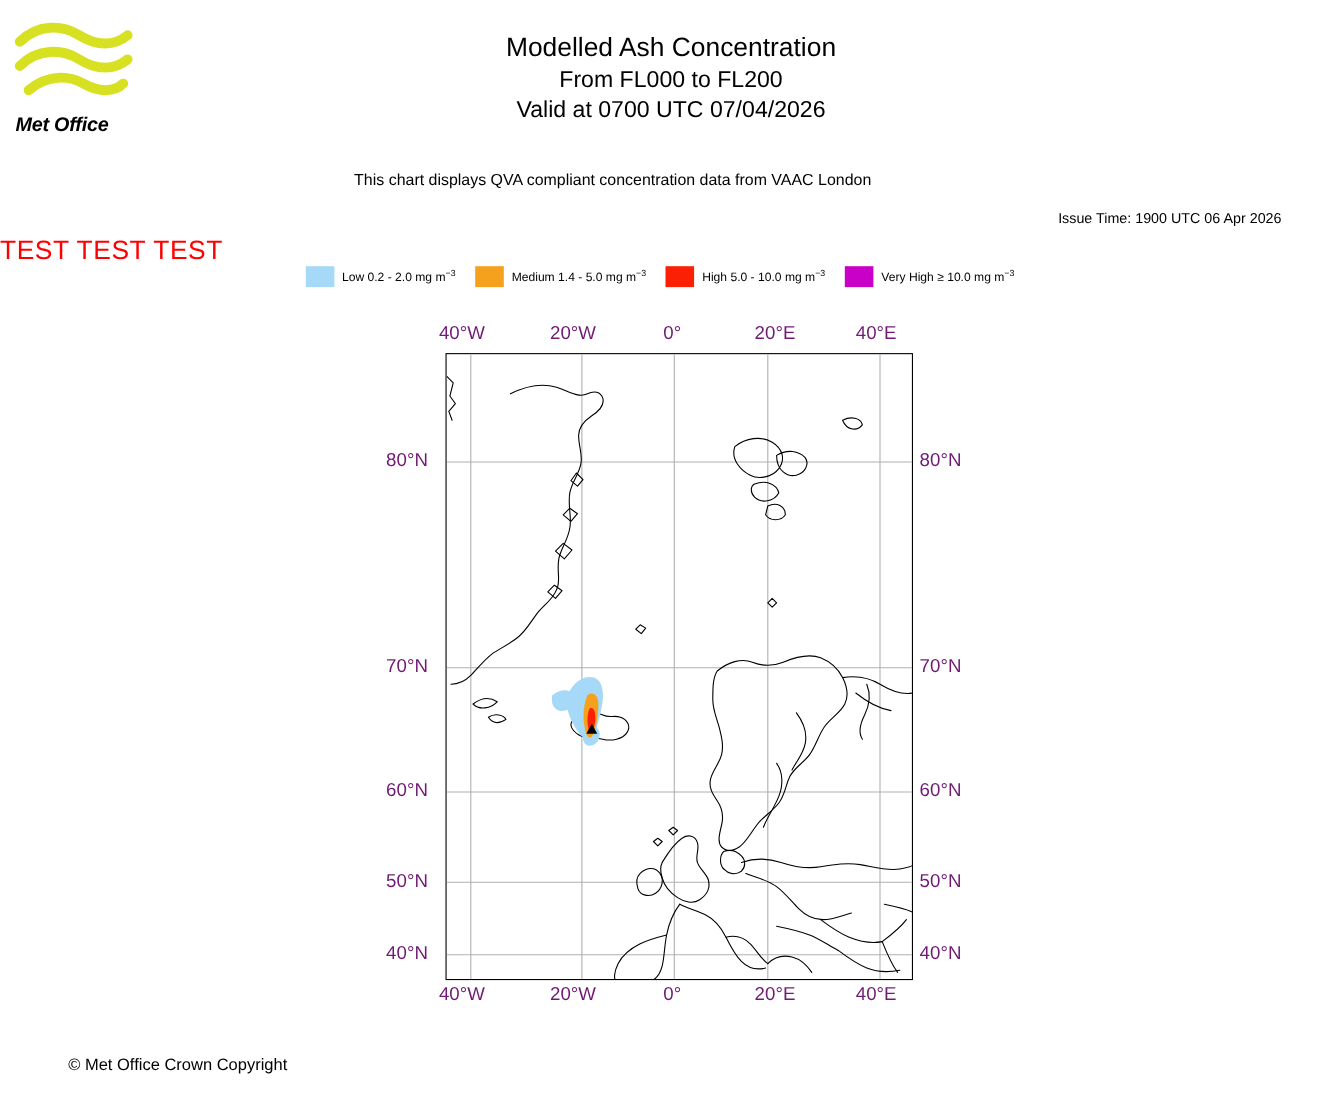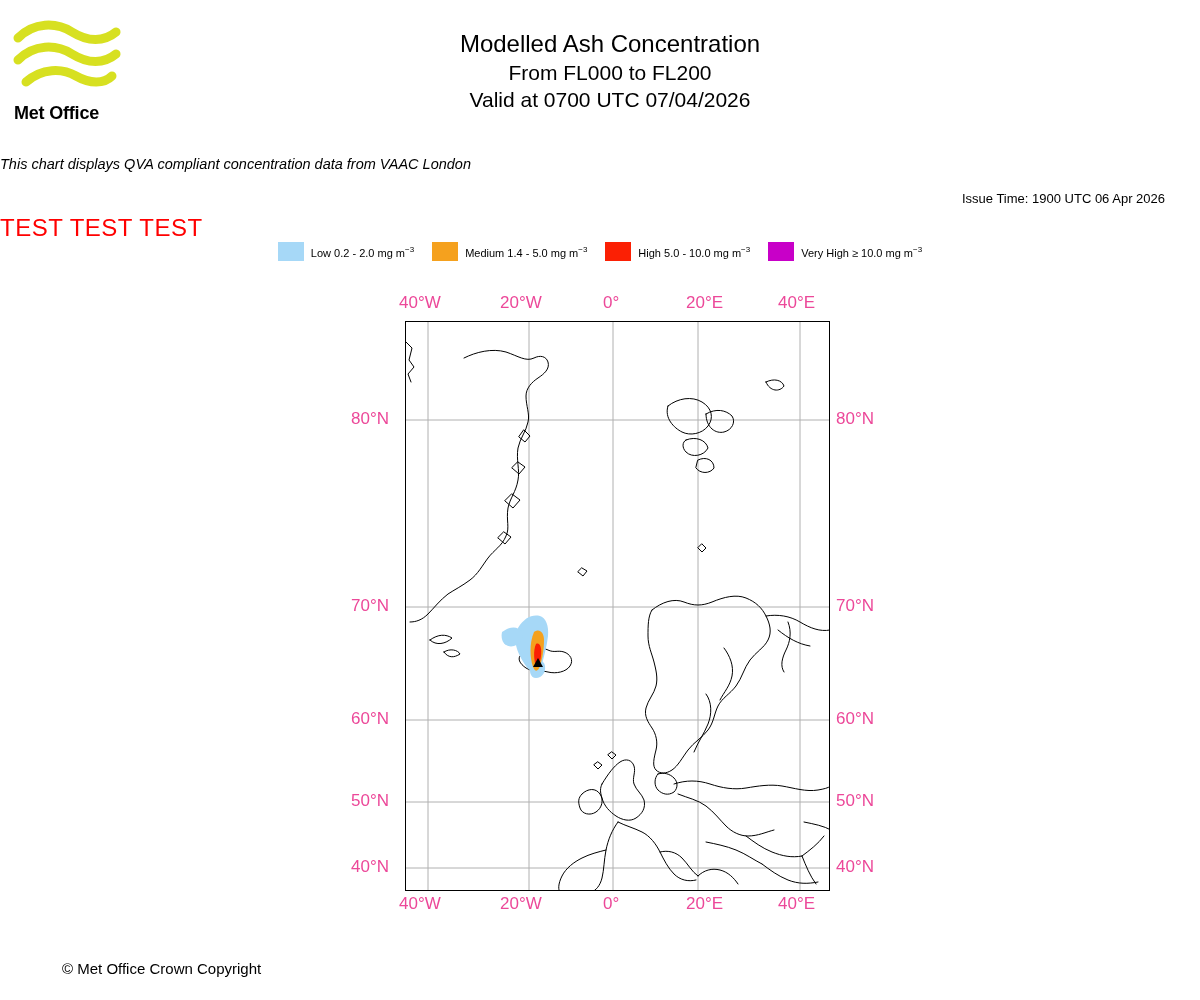--- a/index.html
+++ b/index.html
@@ -16,20 +16,21 @@
     overflow: hidden;
   }
 
   
   #logo {
     position: absolute;
     left: 12px;
     top: 18px;
     width: 120px;
     height: 95px;
+    font-style: italic;
   }
   #logo .wordmark {
     position: absolute;
     left: 2px;
     top: 86px;
     font-size: 18px;
     font-weight: bold;
     letter-spacing: -0.2px;
     color: #000;
     line-height: 1;
@@ -54,22 +55,22 @@
   #title-block .t4 {
     font-size: 21px;
     line-height: 27px;
     font-weight: normal;
   }
   #subtitle {
     position: absolute;
     left: 0;
     top: 156px;
     width: 1114px;
+    text-align: center;
     font-size: 14.5px;
-    font-style: italic;
   }
   #issue-time {
     position: absolute;
     left: 0;
     top: 191px;
     width: 1165px;
     text-align: right;
     font-size: 13px;
   }
   #test-banner {
@@ -123,21 +124,21 @@
     box-sizing: border-box;
     overflow: hidden;
     background: #ffffff;
   }
   #map-svg { display: block; }
 
   
   .axis-lbl {
     position: absolute;
     font-size: 17px;
-    color: #ec4899;
+    color: #701a75;
     white-space: nowrap;
   }
 
   
   #copyright {
     position: absolute;
     left: 62px;
     top: 960px;
     font-size: 15px;
   }

